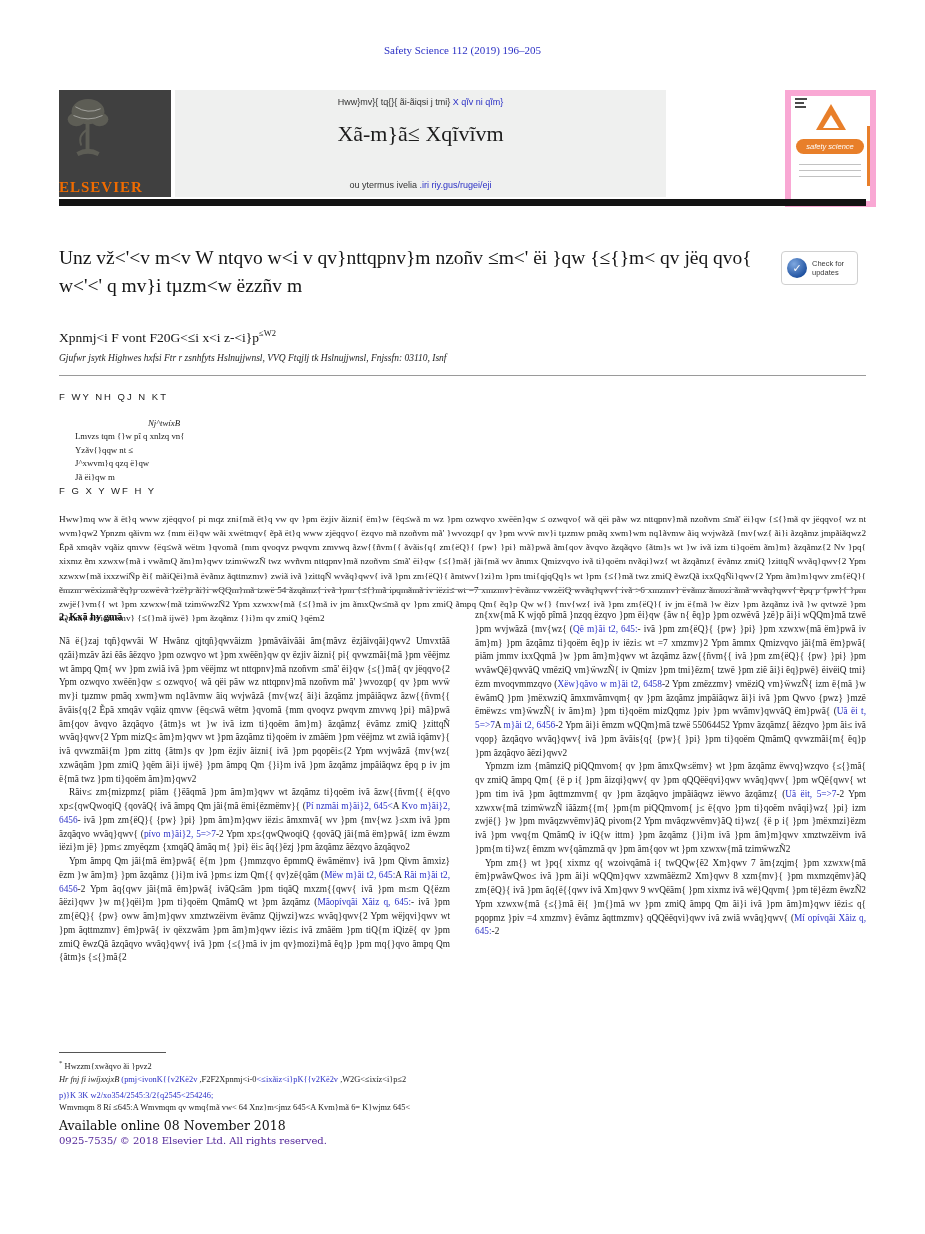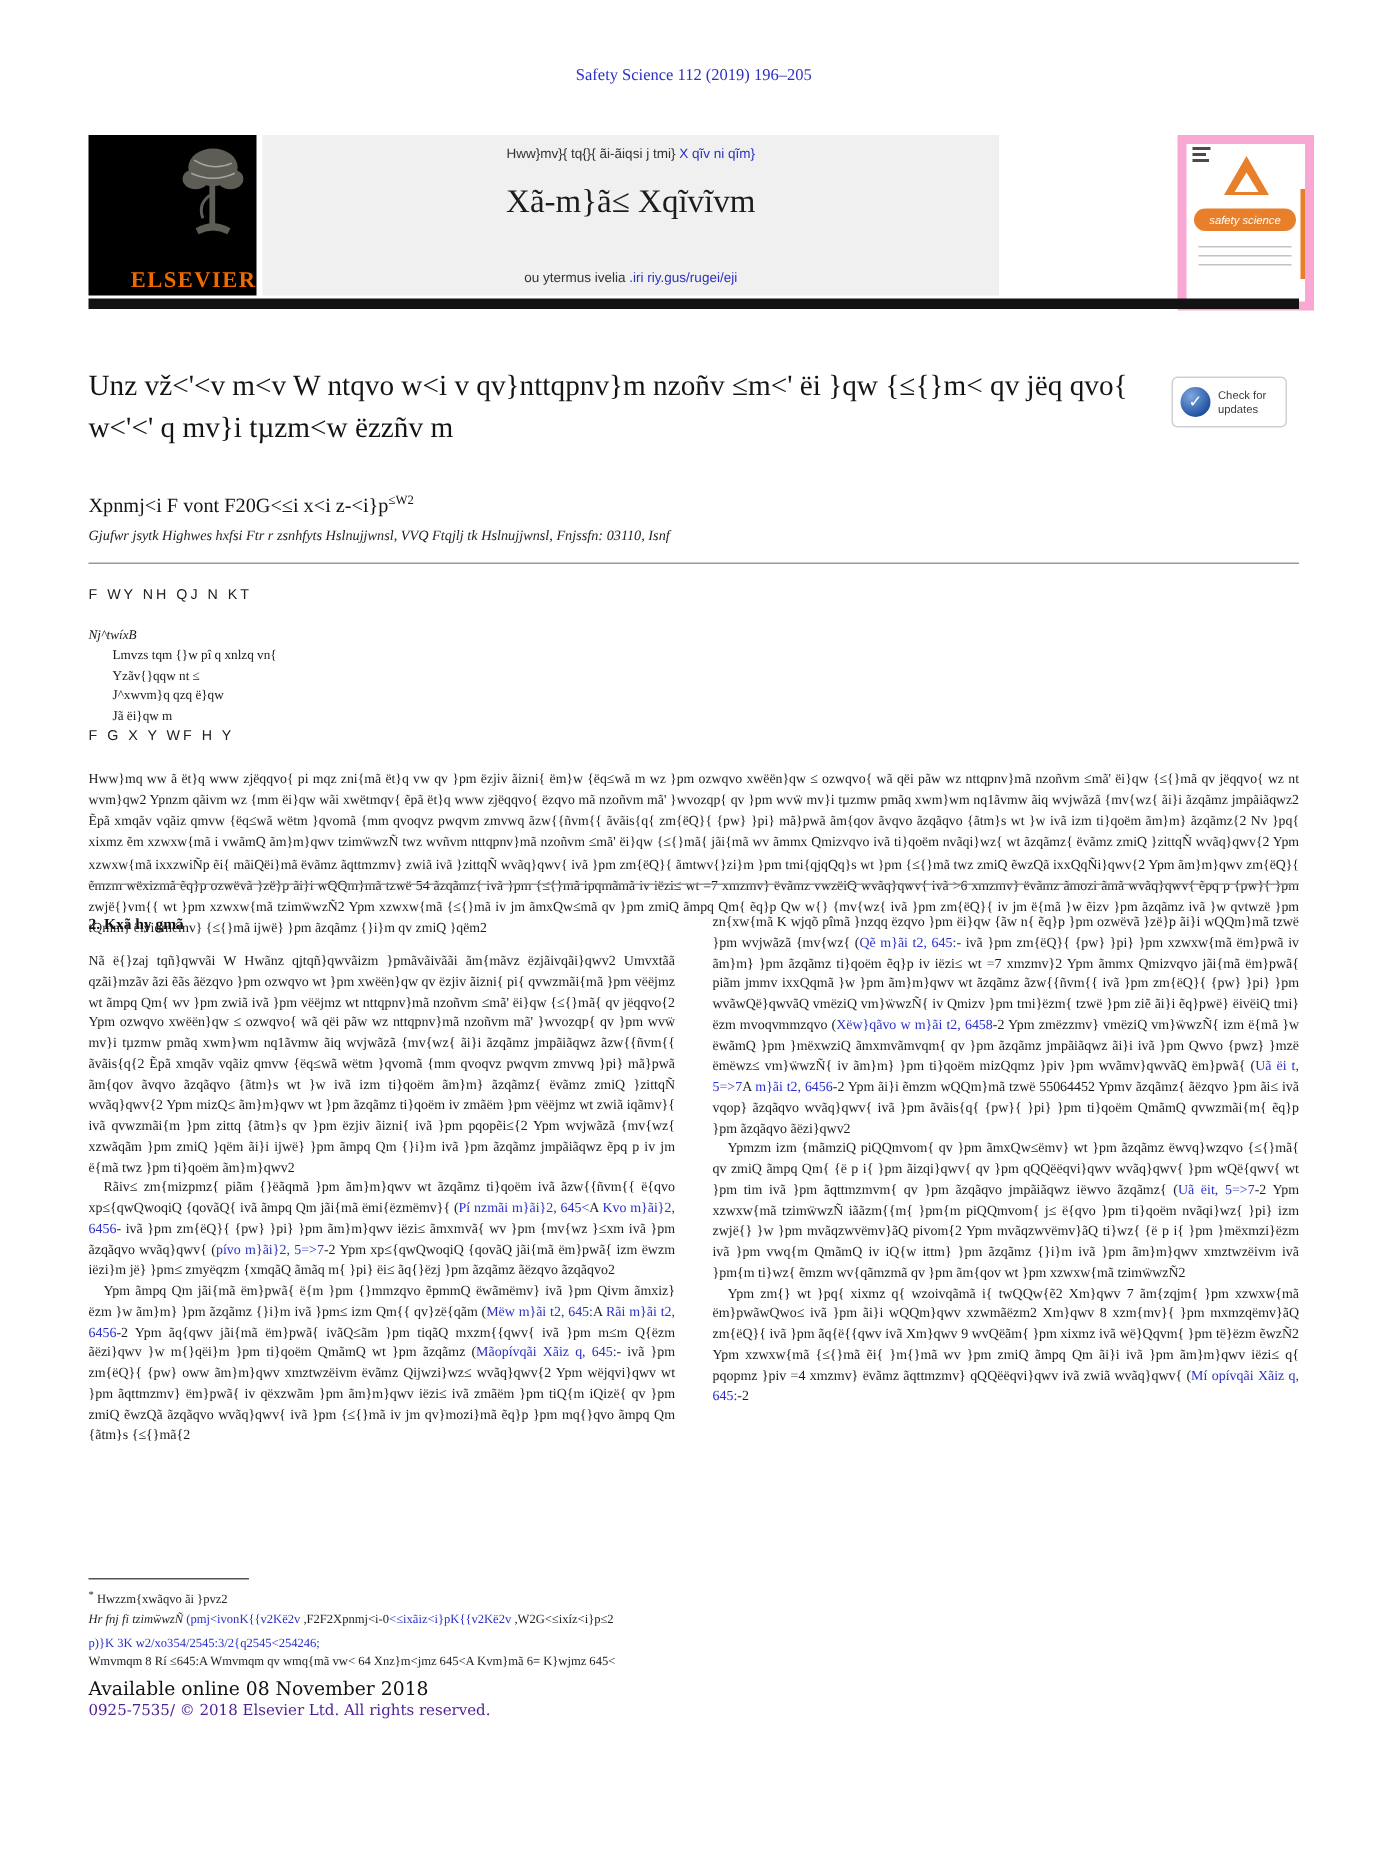--- a/index.html
+++ b/index.html
@@ -2,21 +2,21 @@
 <html><head>
 <meta charset="utf-8">
 <style>
   html,body{margin:0;padding:0;background:#fff;}
   .page{position:relative;width:925px;height:1234px;background:#fff;overflow:hidden;
         font-family:"Liberation Serif",serif;color:#1a1a1a;}
   .citation{position:absolute;top:44px;left:0;width:100%;text-align:center;
             font-size:11px;color:#2b30c5;text-decoration:none;display:block;}
   
   .banner{position:absolute;top:90px;left:59px;width:807px;height:107px;}
-  .logo-box{position:absolute;top:0;left:0;width:112px;height:107px;background:#000000;text-align:right;}
+  .logo-box{position:absolute;top:0;left:0;width:112px;height:107px;background:#404040;text-align:left;}
   .logo-box svg{margin-top:2px;}
   .elsevier{position:absolute;bottom:1px;left:0;width:100%;color:#ef6b00;
             font-size:15px;font-weight:bold;letter-spacing:1px;}
   .journal-box{position:absolute;left:116px;top:0;width:491px;height:107px;background:#eff0ef;
                text-align:center;font-family:"Liberation Sans",sans-serif;}
   .contents-line{padding-top:7px;font-size:9px;color:#333;}
   .journal-title{margin-top:14px;font-size:22px;color:#1c1c1c;font-family:"Liberation Serif",serif;}
   .homepage-line{position:absolute;bottom:7px;left:0;width:100%;font-size:9px;color:#333;}
   .blue, .link{color:#2b30c5;text-decoration:none;}
   .cover-box{position:absolute;top:0;left:726px;width:79px;height:105px;border:6px solid #f9a8d4;background:#fff;}
@@ -44,21 +44,21 @@
   .authors{position:absolute;top:328px;left:59px;font-size:13.5px;color:#141414;}
   .authors sup{font-size:8.5px;}
   .affiliation{position:absolute;top:353px;left:59px;font-size:9.5px;font-style:italic;color:#222;}
   .rule{position:absolute;left:59px;width:807px;border-top:1px solid #9a9a9a;height:0;}
   
   .info{position:absolute;top:391px;left:59px;width:807px;display:flex;flex-direction:column;}
   .info-left{width:240px;flex:none;padding-right:30px;box-sizing:border-box;}
   .info-right{flex:1;}
   .info-heading{margin:0 0 16px 0;font-family:"Liberation Sans",sans-serif;font-weight:normal;
                 font-size:9.5px;letter-spacing:2px;color:#222;}
-  .keywords-label{font-size:8.8px;font-style:italic;margin-bottom:2px;}
+  .keywords-label{font-size:8.8px;font-style:italic;margin-bottom:2px;text-align:center;}
   .keyword{font-size:8.8px;line-height:1.55;margin-left:16px;}
   .abstract{margin:0;font-size:9.2px;line-height:1.55;text-align:justify;color:#1c1c1c;}
   
   .body-cols{position:absolute;top:609px;left:59px;width:807px;height:446px;display:flex;overflow:hidden;}
   .col{width:391px;flex:none;font-size:9.3px;line-height:1.48;text-align:justify;color:#1c1c1c;}
   .col-left{margin-right:25px;}
   .section-heading{margin:0 0 11px 0;font-size:10.3px;font-weight:bold;color:#111;}
   .col p{margin:0;}
   .col p + p{text-indent:10px;}
   
@@ -176,21 +176,21 @@
       <p><span>Ypm zm{} wt }pq{ xixmz q{ wzoivqãmã i{ twQQw{ẽ2 Xm}qwv 7 ãm{zqjm{ }pm xzwxw{mã ëm}pwãwQwo≤ ivã }pm ãi}i wQQm}qwv xzwmãëzm2 Xm}qwv 8 xzm{mv}{ }pm mxmzqëmv}ãQ zm{ëQ}{ ivã }pm ãq{ë{{qwv ivã Xm}qwv 9 wvQëãm{ }pm xixmz ivã wë}Qqvm{ }pm të}ëzm ẽwzÑ2 Ypm xzwxw{mã {≤{}mã ẽi{ }m{}mã wv }pm zmiQ ãmpq Qm ãi}i ivã }pm ãm}m}qwv iëzi≤ q{ pqopmz }piv =4 xmzmv} ëvãmz ãqttmzmv} qQQëëqvi}qwv ivã zwiã wvãq}qwv{ (</span><span class="link">Mí opívqãi Xãiz q, 645:</span><span>-2</span></p>
     </div>
   </div>
 
   <div class="footnotes">
     <div class="fn-rule"></div>
     <div class="fn">
       <sup>*</sup>
       <span>Hwzzm{xwãqvo ãi }pvz2</span>
     </div>
-    <div class="fn"><span class="em">Hr fnj fi tzimẅwzÑ </span><span class="link">(pmj&lt;ivonK{{v2Kë2v</span><span> ,F2F2Xpnmj&lt;i-0</span><span class="link">&lt;≤ixãiz&lt;i}pK{{v2Kë2v</span><span> ,W2G&lt;≤ixíz&lt;i}p≤2</span></div>
+    <div class="fn"><span class="em">Hr fnj fi iwíjxxjxB </span><span class="link">(pmj&lt;ivonK{{v2Kë2v</span><span> ,F2F2Xpnmj&lt;i-0</span><span class="link">&lt;≤ixãiz&lt;i}pK{{v2Kë2v</span><span> ,W2G&lt;≤ixíz&lt;i}p≤2</span></div>
   </div>
 
   <div class="bottom">
     <a href="#" class="doi">p)}K 3K w2/xo354/2545:3/2{q2545&lt;254246;</a>
     <div class="received">Wmvmqm 8 Rí ≤645:A Wmvmqm qv wmq{mã vw&lt; 64 Xnz}m&lt;jmz 645&lt;A Kvm}mã 6= K}wjmz 645&lt;</div>
     <div class="available">Available online 08 November 2018</div>
     <div class="copyright">0925-7535/ © 2018 Elsevier Ltd. All rights reserved.</div>
   </div>
 
 </div>

